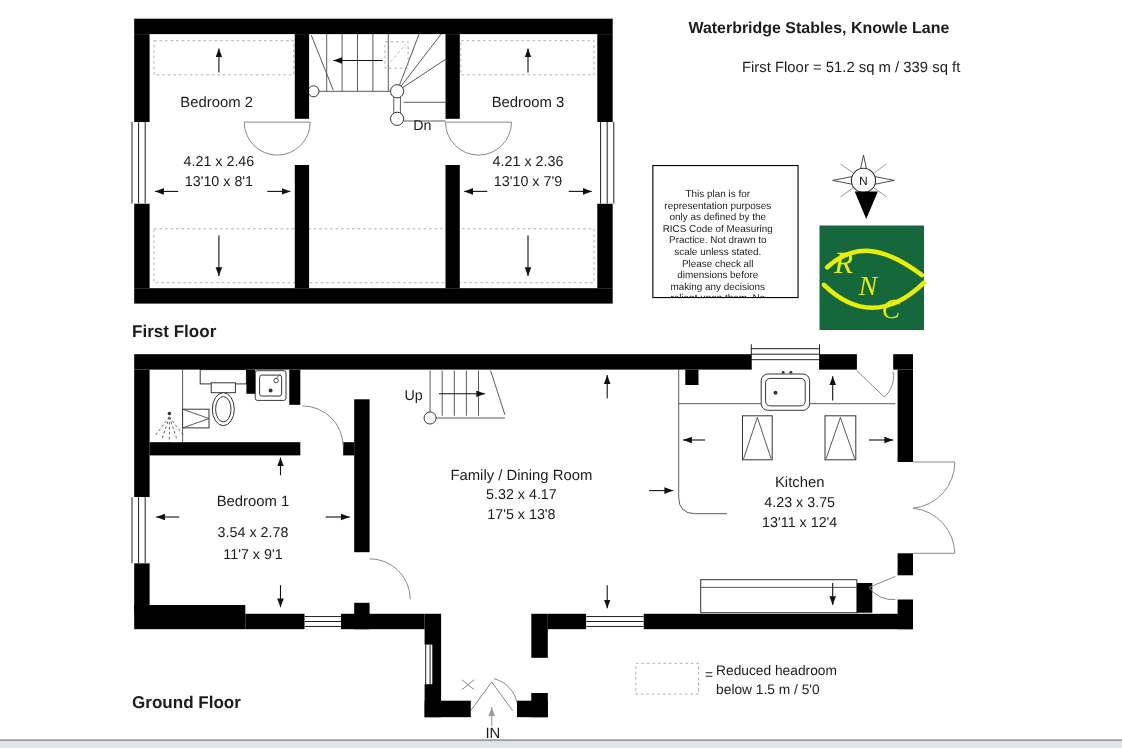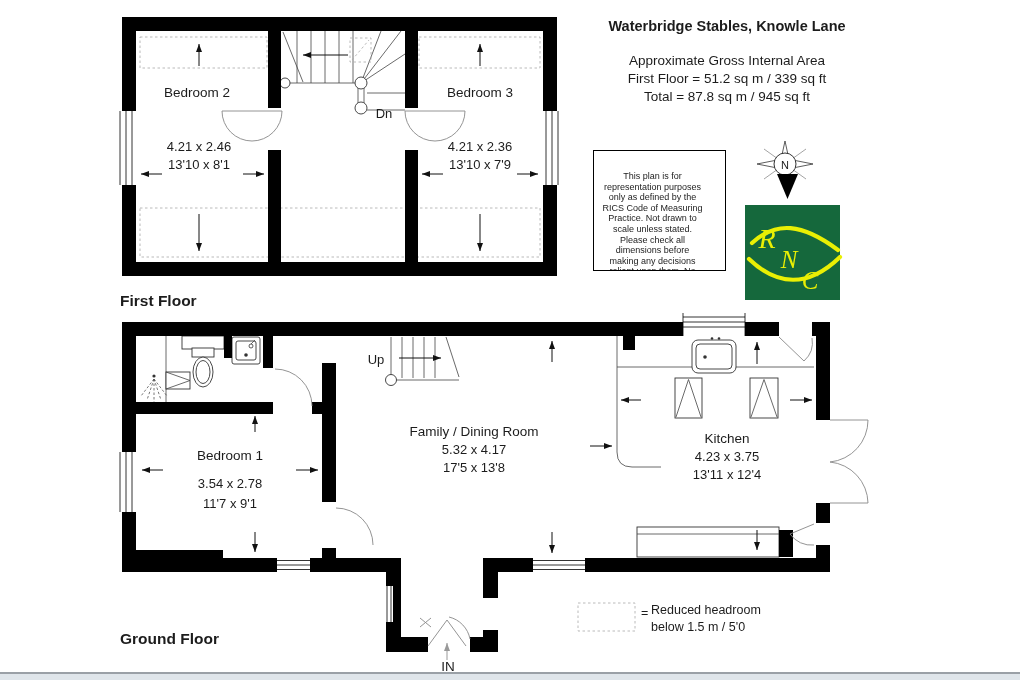--- a/index.html
+++ b/index.html
@@ -12,21 +12,21 @@
   .fl{font-size:15.5px;font-weight:bold;}
   .sm{font-size:13px;}
   .lg{font-size:12.5px;}
   .wall{fill:#000;stroke:none;}
   .thin{stroke:#444;stroke-width:.8;fill:none;}
   .arc{stroke:#888;stroke-width:.9;fill:none;}
   .dash{stroke:#a8a8a8;stroke-width:.8;fill:none;stroke-dasharray:2.5,2.5;}
   .win{stroke:#000;stroke-width:.8;fill:none;}
   .arr{stroke:#111;stroke-width:1;fill:none;}
   .fix{stroke:#333;stroke-width:.9;fill:#fff;}
-  .htext{position:absolute;text-align:center;}
+  .htext{position:absolute;text-align:right;}
   #title-block{left:591px;top:18px;width:272px;font-weight:bold;font-size:14.5px;}
   #area-block{left:581px;top:52px;width:292px;font-size:13.5px;line-height:18px;}
   #disclaimer-box{position:absolute;left:593px;top:150px;width:133px;height:121px;
      border:1px solid #000;box-sizing:border-box;font-size:9px;line-height:10.6px;
      text-align:center;padding:20px 20px 0 6px;overflow:hidden;}
   #bottom-bar-line{position:absolute;left:0;top:672px;width:1020px;height:2px;background:#9aa0a6;}
   #bottom-bar{position:absolute;left:0;top:674px;width:1020px;height:6px;background:#dfe5ea;}
 </style>
 </head>
 <body>
@@ -339,21 +339,19 @@
     <path d="M 752,243 C 776,221 802,223 838,250" fill="none" stroke="#e9ef04" stroke-width="4.2" stroke-linecap="round"></path>
     <path d="M 749,259 C 777,286 808,288 840,257" fill="none" stroke="#e9ef04" stroke-width="4.2" stroke-linecap="round"></path>
     <text x="767" y="248" text-anchor="middle" style="fill:#e9ef04;font-family:'Liberation Serif',serif;font-style:italic;font-size:28px">R</text>
     <text x="789" y="268" text-anchor="middle" style="fill:#e9ef04;font-family:'Liberation Serif',serif;font-style:italic;font-size:25px">N</text>
     <text x="810" y="289" text-anchor="middle" style="fill:#e9ef04;font-family:'Liberation Serif',serif;font-style:italic;font-size:25px">C</text>
   </g>
 </svg>
 
   <div class="htext" id="title-block">Waterbridge Stables, Knowle Lane</div>
   <div class="htext" id="area-block">
-    <div>Approximate Gross Internal Area</div>
     <div>First Floor = 51.2 sq m / 339 sq ft</div>
-    <div>Total = 87.8 sq m / 945 sq ft</div>
   </div>
   <div id="disclaimer-box">This plan is for representation purposes only as defined by the RICS Code of Measuring Practice. Not drawn to scale unless stated. Please check all dimensions before making any decisions reliant upon them. No guarantee is given on square footage if quoted. Any figures if quoted should not be used as a basis for valuation.</div>
 
   <div id="bottom-bar-line"></div>
   <div id="bottom-bar"></div>
 </div>
 
 </body></html>

